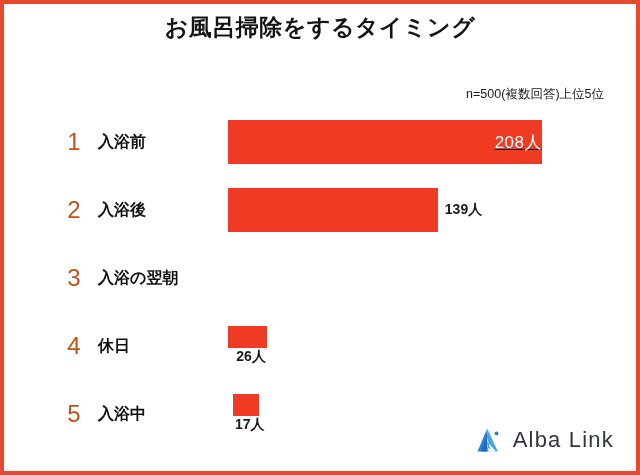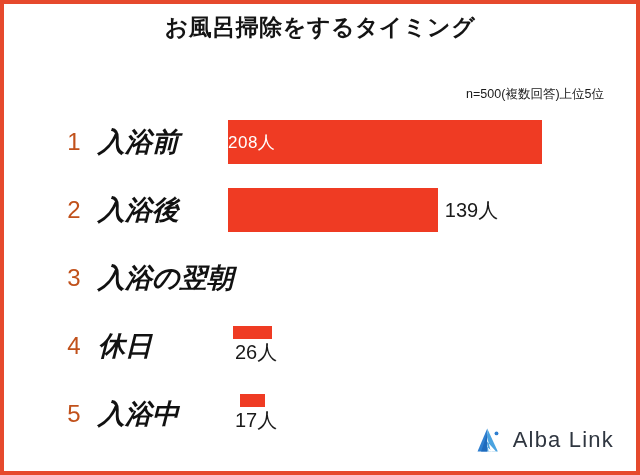--- a/index.html
+++ b/index.html
@@ -69,59 +69,59 @@
     line-height: 1;
     width: 20px;
     text-align: center;
   }
 
   .row-label {
     position: absolute;
     left: 94px;
     top: 50%;
     transform: translateY(-50%);
-    font-size: 27px;
+    font-size: 16px;
     font-weight: 700;
     color: #111111;
     line-height: 1;
     white-space: nowrap;
-    font-style: italic;
   }
 
   .bar-track {
     position: absolute;
     left: 224px;
     top: 50%;
     transform: translateY(-50%);
     height: 44px;
     display: flex;
     align-items: center;
   }
 
   .bar-fill {
     background: #ef3b23;
     height: 44px;
     display: flex;
     align-items: center;
-    justify-content: flex-start;
+    justify-content: flex-end;
     box-sizing: border-box;
+    text-decoration: underline;
   }
 
   .bar-value-inside {
     color: #ffffff;
     font-size: 17px;
     font-weight: 400;
     letter-spacing: 0.5px;
     white-space: nowrap;
   }
 
   .bar-value-outside {
     color: #1a1a1a;
-    font-size: 20px;
-    font-weight: 400;
+    font-size: 14px;
+    font-weight: 700;
     margin-left: 7px;
     white-space: nowrap;
   }
 
   
   .bar-row.compact .bar-fill,
   .bar-row.compact .bar-track { height: 40px; flex-direction: column; }
 
   
   .logo {

